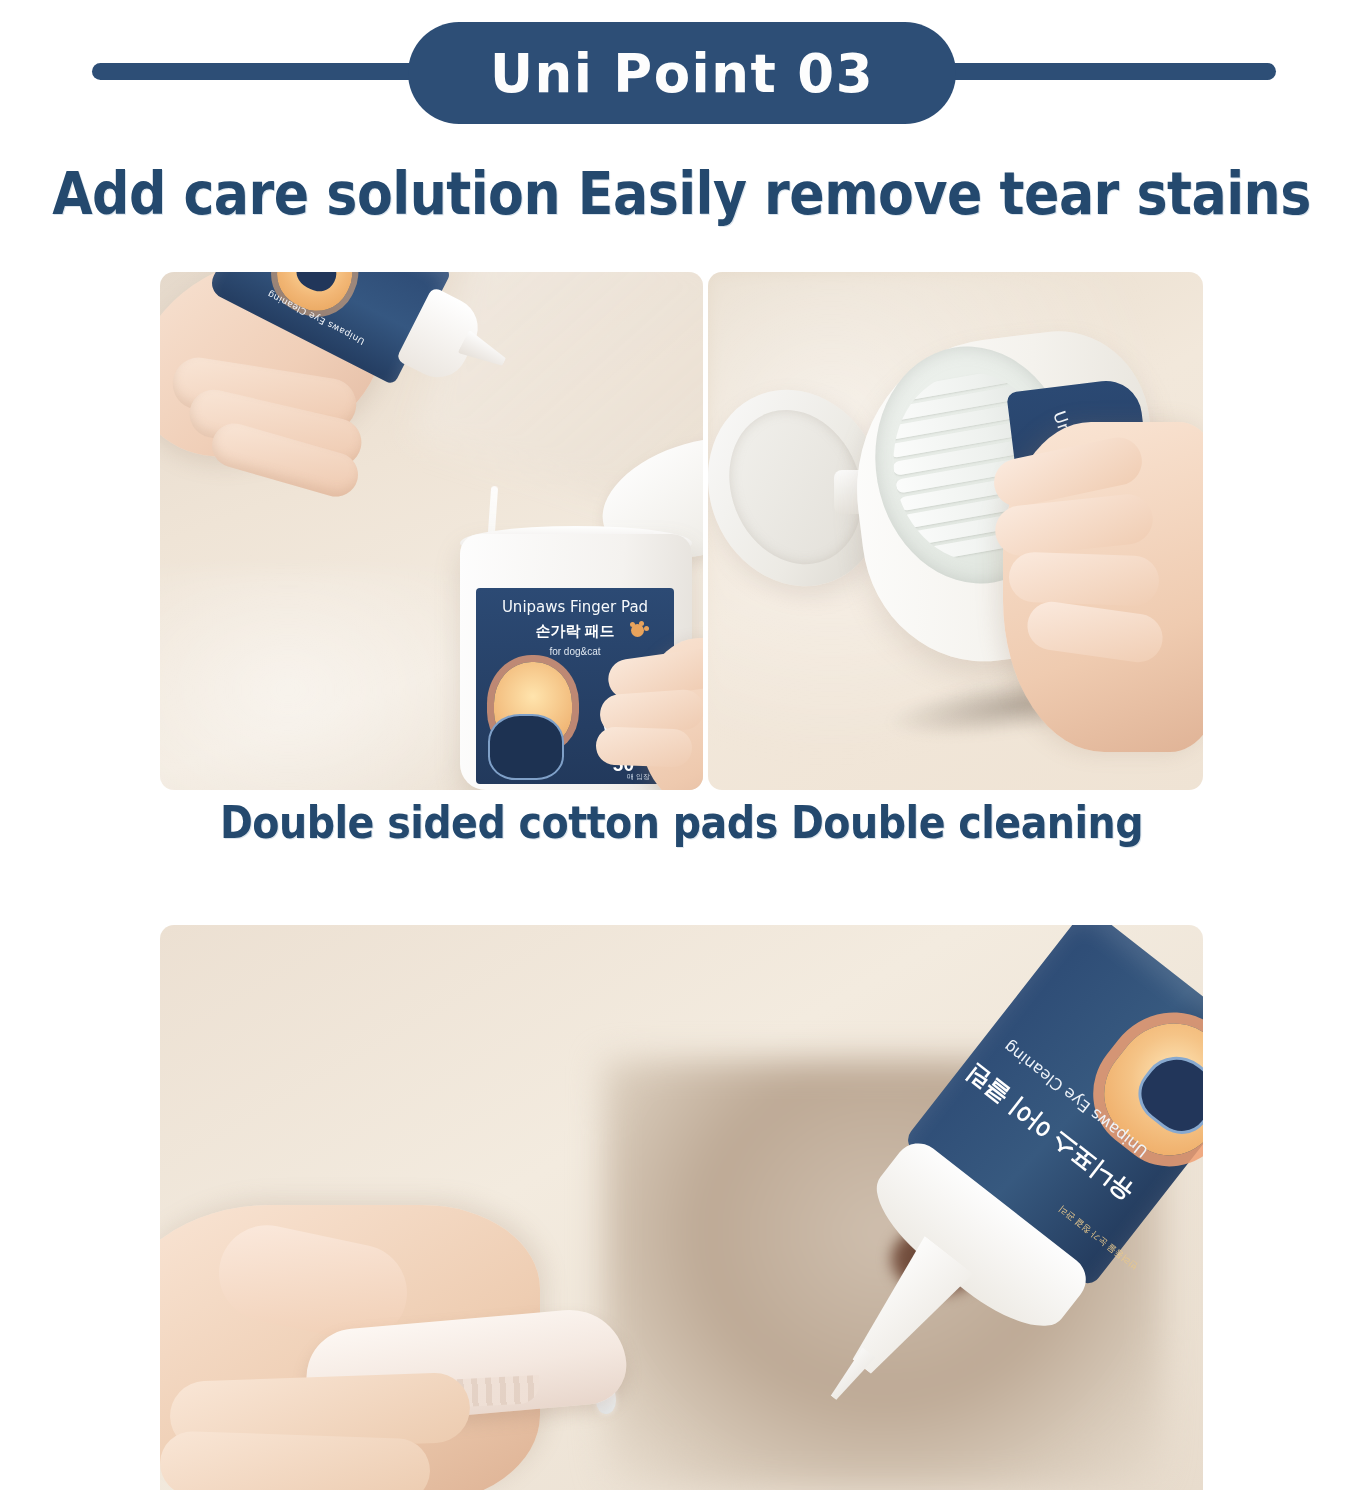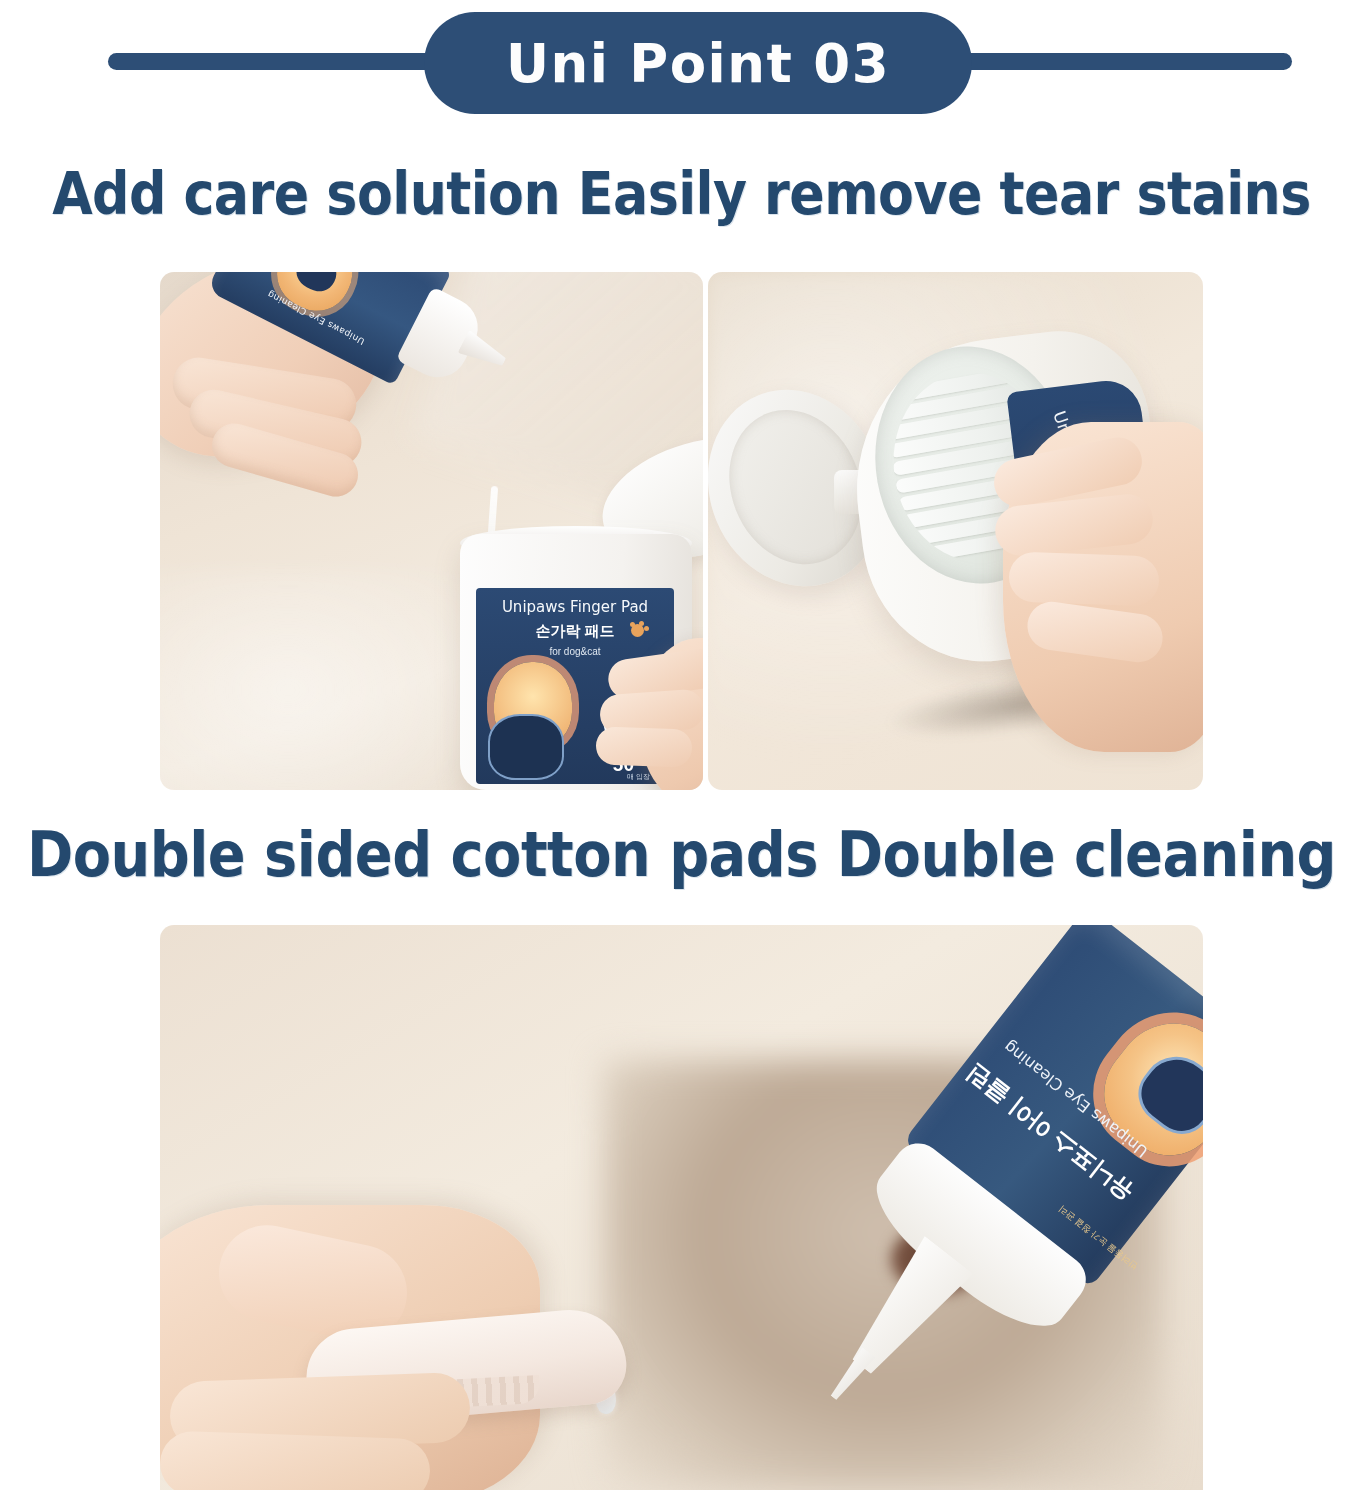--- a/index.html
+++ b/index.html
@@ -11,22 +11,22 @@
     width: 1363px;
     height: 1490px;
     position: relative;
     overflow: hidden;
     font-family: "Liberation Sans", sans-serif;
   }
 
   
   .header {
     position: absolute;
-    left: 0; top: 4px;
-    width: 1141px; height: 128px; margin-left: 16px;
+    left: 0; top: 14px;
+    width: 1141px; height: 128px;
   }
   .header-rule {
     position: absolute;
     top: 49px;
     height: 17px;
     background: #2d4e76;
     border-radius: 9px;
   }
   .header-rule.left  { left: 92px;  width: 430px; }
   .header-rule.right { left: 840px; width: 436px; }
@@ -55,21 +55,21 @@
     left: 0;
     width: 1363px;
     text-align: center;
     color: #24496e;
     font-weight: bold;
     font-family: "DejaVu Sans Condensed", "DejaVu Sans", sans-serif;
     white-space: nowrap;
     text-shadow: 1px 1px 0 rgba(190,205,220,.55);
   }
   .caption-1 { top: 160px; font-size: 58px; letter-spacing: -0.5px; }
-  .caption-2 { top: 818px; font-size: 62px; letter-spacing: -0.5px; }
+  .caption-2 { top: 797px; font-size: 44px; letter-spacing: -0.5px; }
 
   
   .photo-row-top {
     position: absolute;
     left: 160px; top: 272px;
     width: 1043px; height: 518px;
     display: flex;
     gap: 5px;
   }
   .photo {

